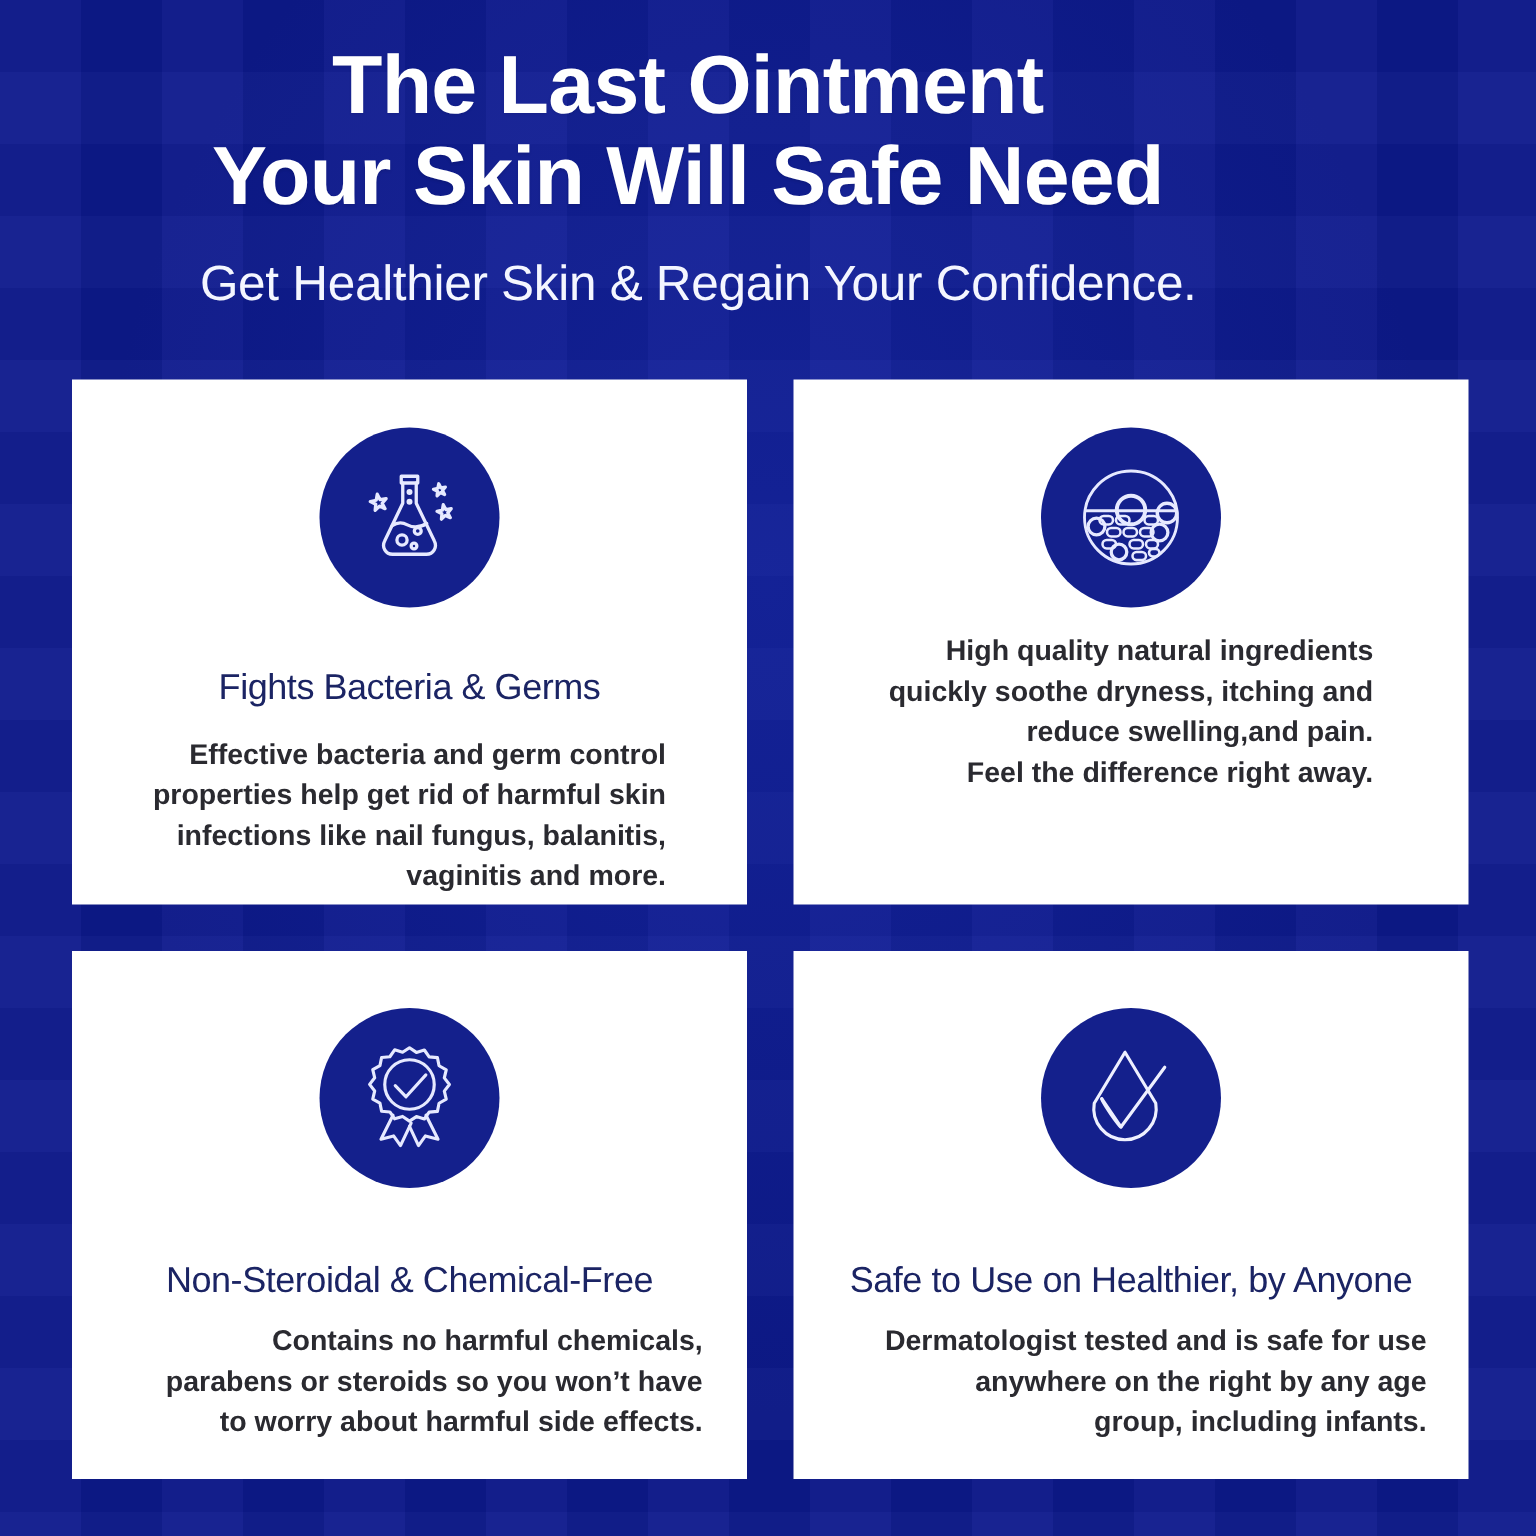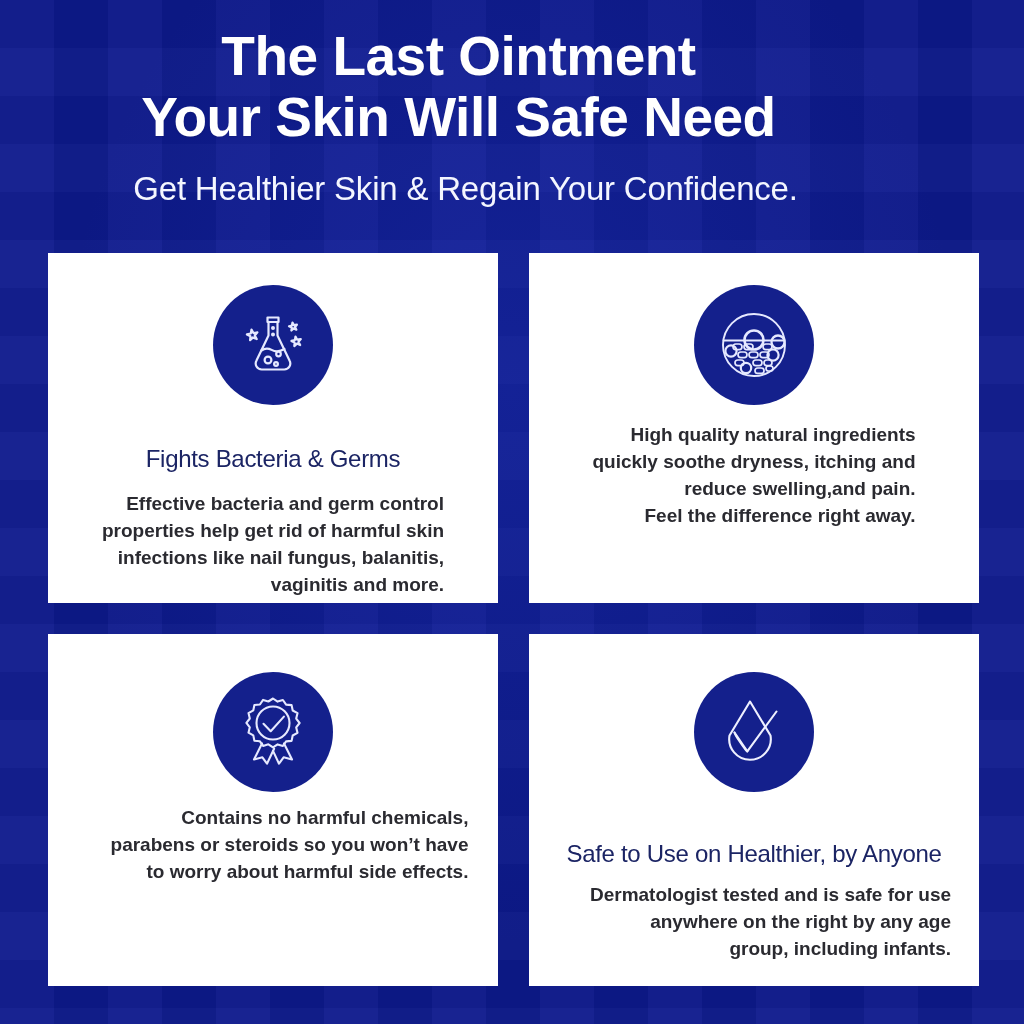--- a/index.html
+++ b/index.html
@@ -208,20 +208,21 @@
     <div class="card r2">
       <div class="icon-wrap">
         <svg width="82" height="82" viewBox="0 0 82 82" fill="none" stroke="#e6e9ff" stroke-width="2.1" stroke-linecap="round" stroke-linejoin="round">
           <path d="M41 7.5l4.6 3.1 5.3-1.6 3.2 4.6 5.5.5 1.1 5.4 4.8 2.7-1.3 5.4 3.4 4.4-3.4 4.4 1.3 5.4-4.8 2.7-1.1 5.4-5.5.5-3.2 4.6-5.3-1.6L41 56.4l-4.6-3.1-5.3 1.6-3.2-4.6-5.5-.5-1.1-5.4-4.8-2.7 1.3-5.4-3.4-4.4 3.4-4.4-1.3-5.4 4.8-2.7 1.1-5.4 5.5-.5 3.2-4.6 5.3 1.6z"></path>
           <circle cx="41" cy="32" r="16.5"></circle>
           <path d="M31.5 32.8l7.2 7.4 13.2-14.6"></path>
           <path d="M30 52.5L22 68.5l8.4-2.2 4.6 6.4 7.1-15"></path>
           <path d="M52 52.5L60 68.5l-8.4-2.2-4.6 6.4-6-12.8"></path>
         </svg>
       </div>
+      <h2 class="card-title">Non-Steroidal &amp; Chemical-Free</h2>
       <p class="card-body">Contains no harmful chemicals,
 parabens or steroids so you won’t have
 to worry about harmful side effects.</p>
     </div>
 
     <div class="card r2">
       <div class="icon-wrap">
         <svg width="80" height="80" viewBox="0 0 80 80" fill="none" stroke="#eef0ff" stroke-width="2.1" stroke-linecap="round" stroke-linejoin="round">
           <path d="M36 9.5L15.5 43.5a20.8 20.8 0 1 0 41 0L36 9.5z"></path>
           <path d="M20.5 40.5l12.8 18.8L62.5 19.5"></path>

